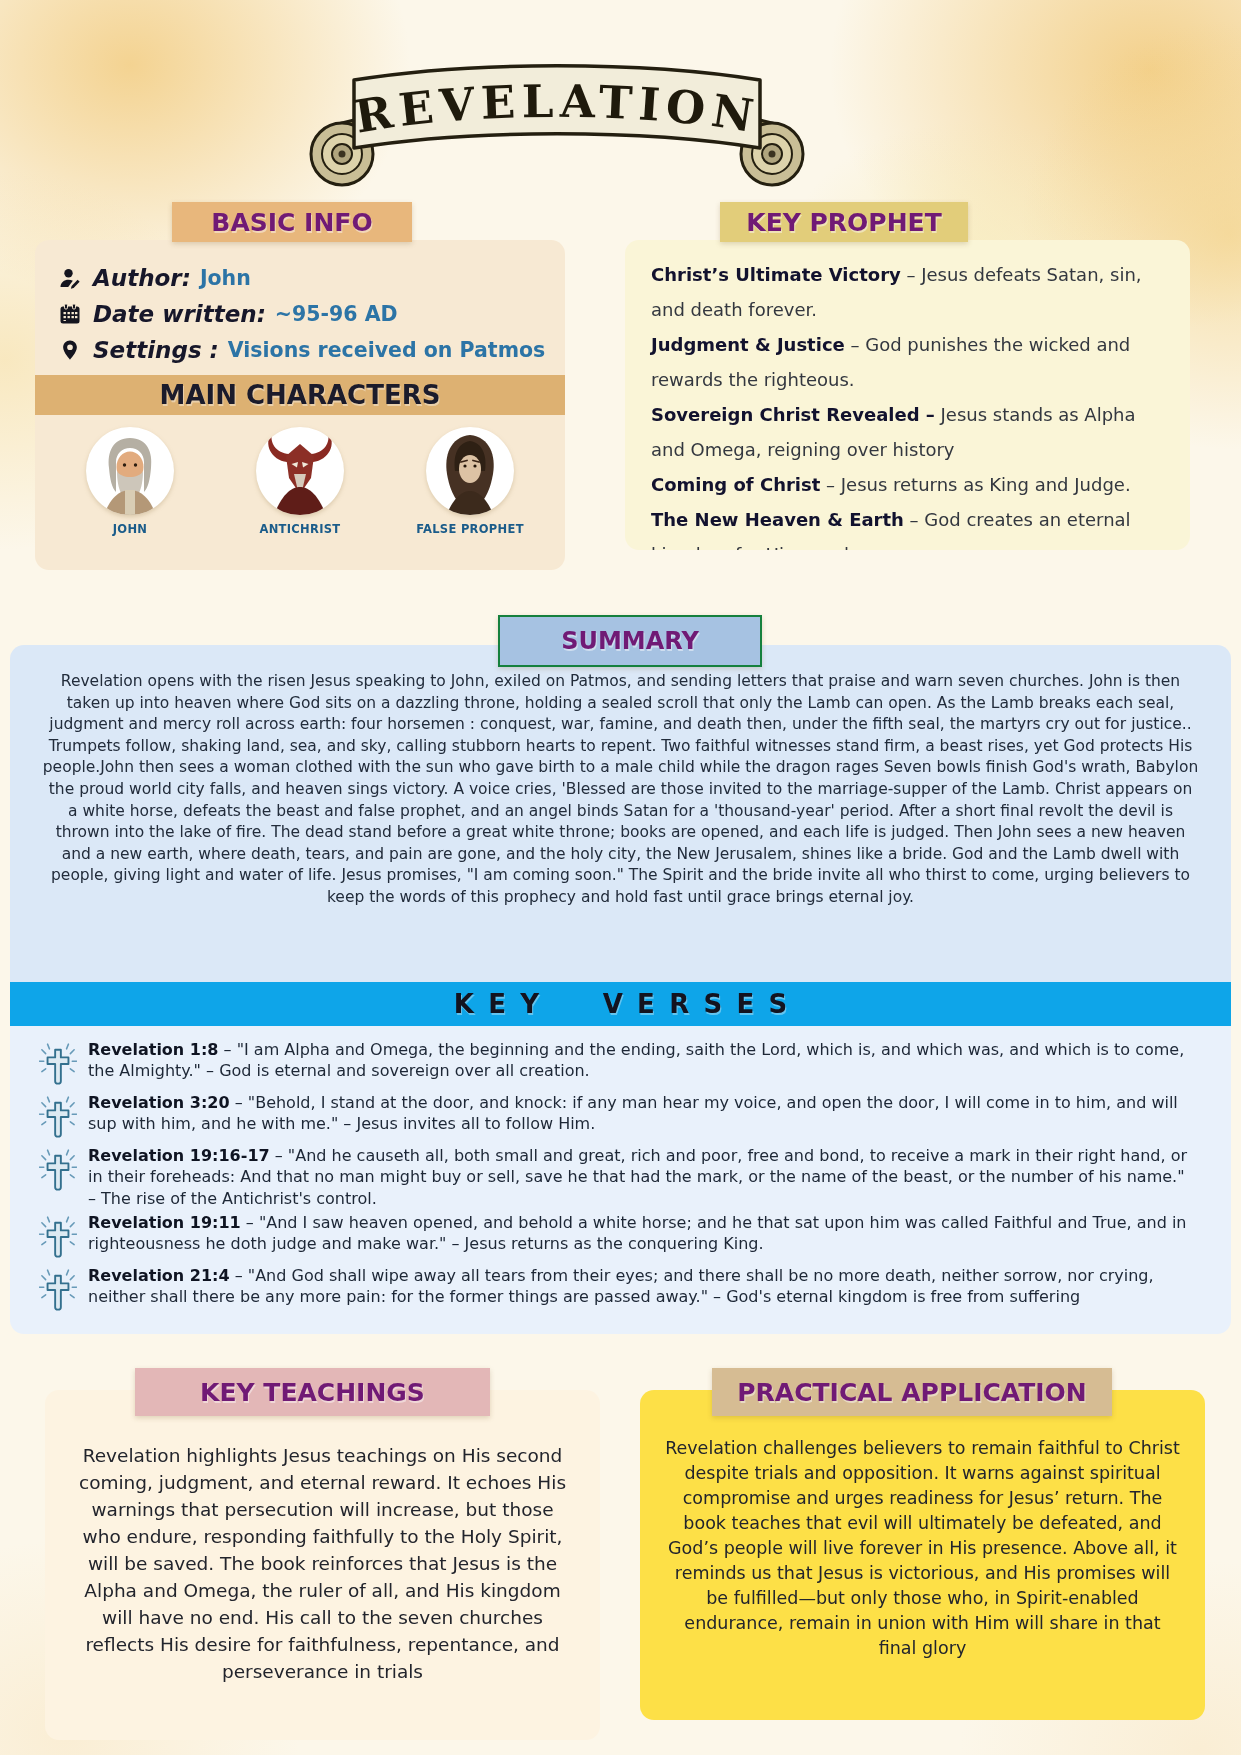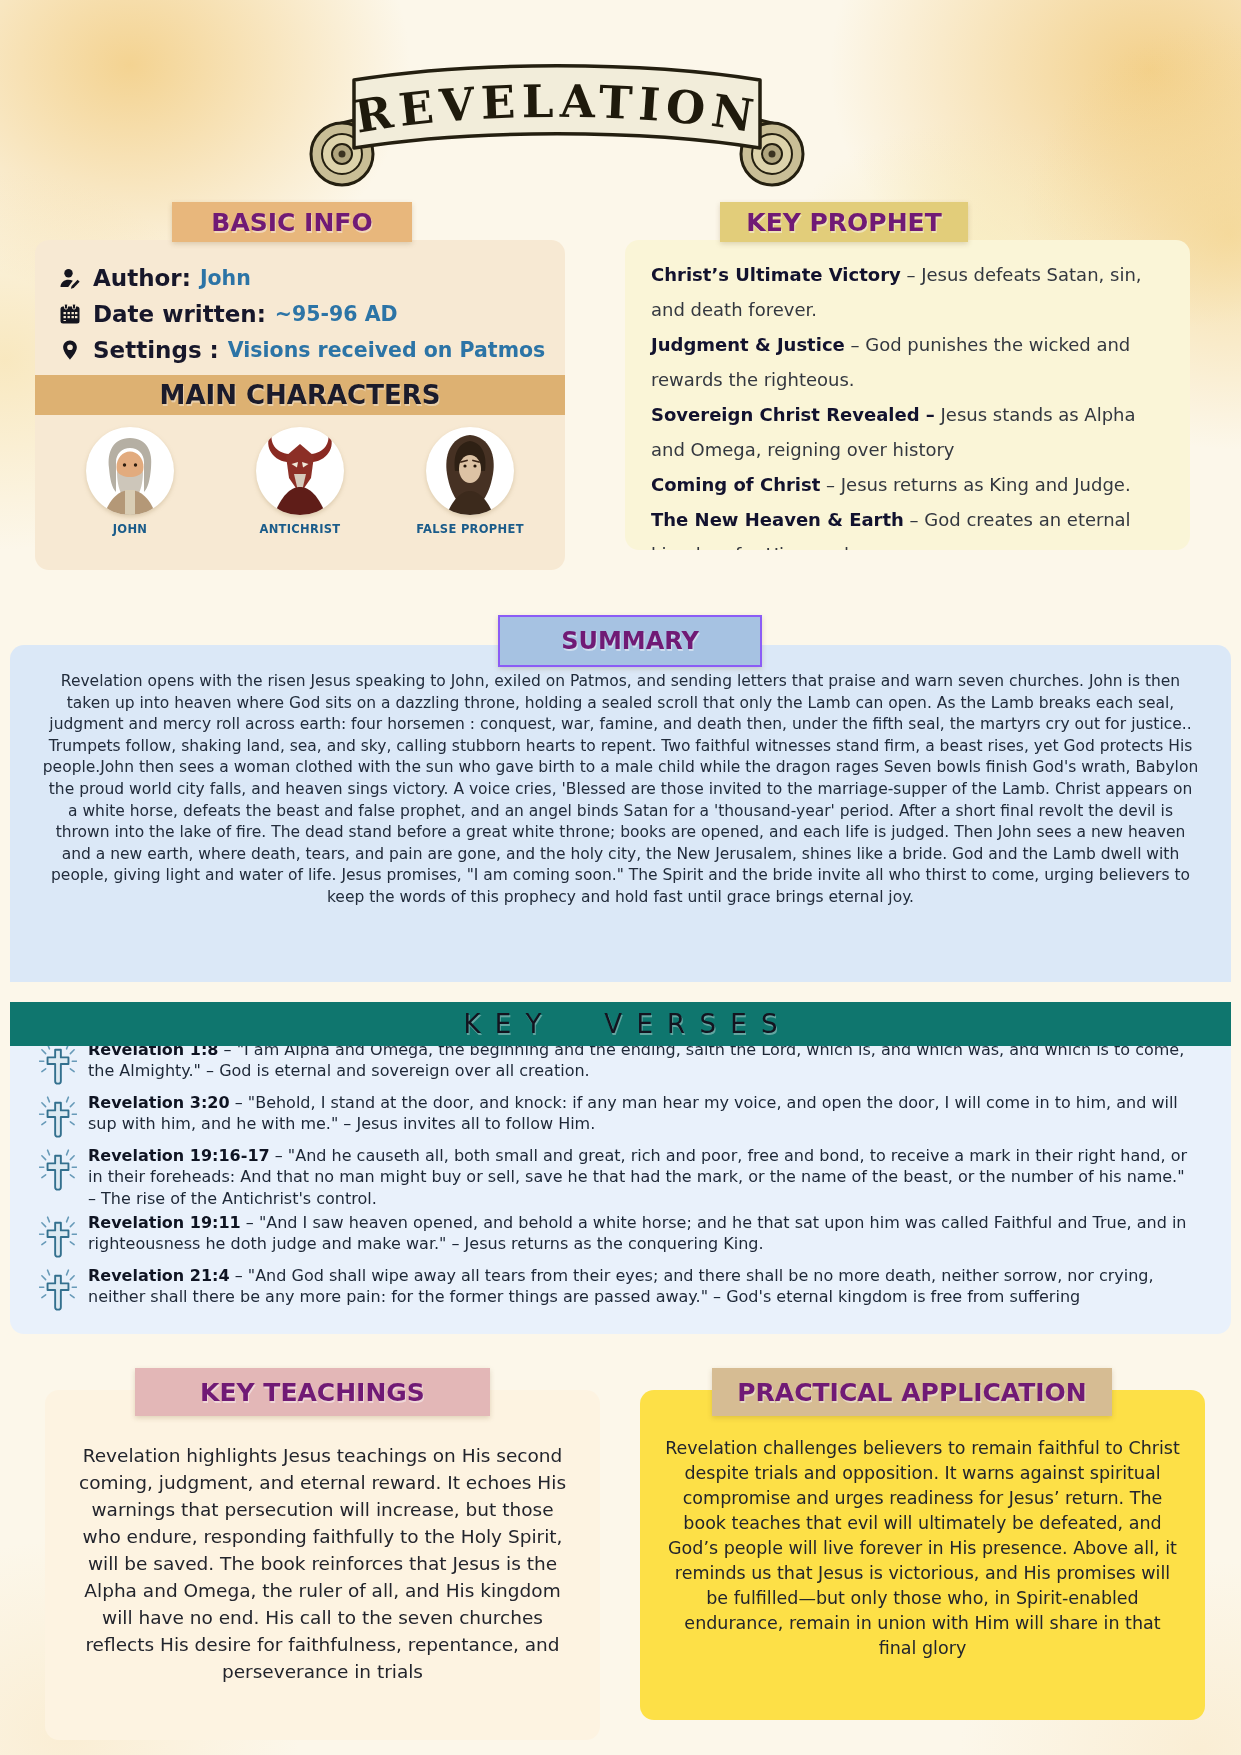--- a/index.html
+++ b/index.html
@@ -15,51 +15,51 @@
   .c6 { left:960px; top:1560px; width:480px; height:380px; background:radial-gradient(closest-side, rgba(247,224,180,.4), rgba(247,224,180,0)); }
   .c7 { left:790px; top:120px; width:360px; height:260px; background:radial-gradient(closest-side, rgba(246,233,170,.5), rgba(246,233,170,0)); }
 
   .banner { position:absolute; left:292px; top:28px; width:530px; height:170px; z-index:3; }
 
   .sec-header { position:absolute; z-index:4; display:flex; align-items:center; justify-content:center;
     font-weight:bold; color:#701a75; text-shadow:1px 2px 0 rgba(255,255,255,.45);
     box-shadow:0 2px 5px rgba(120,90,40,.22); }
   .basic-header    { left:172px;  top:202px;  width:240px; height:40px; background:#e8b77c; font-size:25px; }
   .themes-header   { left:720px;  top:202px;  width:248px; height:40px; background:#e2cd7a; font-size:25px; }
-  .summary-header  { left:498px;  top:615px;  width:264px; height:52px; background:#a6c2e2; border:2px solid #8b5cf6; font-size:24px; }
+  .summary-header  { left:498px;  top:615px;  width:264px; height:52px; background:#a6c2e2; border:2px solid #15803d; font-size:24px; }
   .teach-header    { left:135px;  top:1368px; width:355px; height:48px; background:#e3b7b7; font-size:25px; }
   .practical-header{ left:712px;  top:1368px; width:400px; height:48px; background:#d6bc93; font-size:25px; }
 
   .panel { position:absolute; z-index:1; }
 
   .basic-panel { left:35px; top:240px; width:530px; height:330px; background:#f7e9d3; border-radius:14px; }
   .info-rows { padding:20px 16px 0 22px; }
   .info-row { display:flex; align-items:center; height:36px; }
   .info-icon { width:26px; height:26px; margin-right:10px; flex:0 0 auto; display:flex; align-items:center; justify-content:center; }
-  .info-label { font-weight:bold; font-size:23px; color:#17172a; margin-right:9px; white-space:nowrap; }
+  .info-label { font-weight:bold; font-size:23px; color:#17172a; margin-right:9px; white-space:nowrap;font-style:italic; }
   .info-value { font-weight:bold; font-size:20.5px; color:#2c74a6; white-space:nowrap; }
 
   .chars-band { position:absolute; left:0; top:135px; width:100%; height:40px; background:#ddb172;
     display:flex; align-items:center; justify-content:center; font-weight:bold; font-size:26px; color:#1b1b2b;
     text-shadow:1px 2px 0 rgba(255,255,255,.4); }
   .chars-row { position:absolute; left:0; top:186px; width:100%; display:flex; justify-content:space-around; padding:0 10px; }
   .char { width:122px; display:flex; flex-direction:column; align-items:center; }
   .char svg { width:90px; height:90px; filter:drop-shadow(0 2px 2px rgba(140,110,60,.25)); }
   .char-label { margin-top:6px; font-weight:bold; font-size:11.5px; letter-spacing:.3px; color:#1b5c8a; text-align:center; white-space:nowrap; }
 
   .themes-panel { left:625px; top:240px; width:565px; height:310px; background:#faf5d7; border-radius:14px; padding:17px 26px 0 26px; overflow:hidden; }
   .theme { font-size:18px; line-height:35px; color:#33373f; }
   .theme b { color:#12122e; }
 
   .summary-panel { left:10px; top:645px; width:1221px; height:337px; background:#dbe8f7; border-radius:14px 14px 0 0; padding:26px 32px 0 32px; overflow:hidden; }
   .summary-panel p { font-size:15.5px; line-height:21.6px; text-align:center; color:#222c3b; }
 
-  .verses-band { position:absolute; left:10px; top:982px; width:1221px; height:44px; z-index:2; background:#0f766e;
-    display:flex; align-items:center; justify-content:center; font-weight:normal; font-size:26px; color:#13131f;
-    letter-spacing:.55em; word-spacing:1em; text-indent:.55em; text-shadow:1px 2px 0 rgba(255,255,255,.35);margin-top:20px; }
+  .verses-band { position:absolute; left:10px; top:982px; width:1221px; height:44px; z-index:2; background:#0ea5e9;
+    display:flex; align-items:center; justify-content:center; font-weight:bold; font-size:26px; color:#13131f;
+    letter-spacing:.55em; word-spacing:1em; text-indent:.55em; text-shadow:1px 2px 0 rgba(255,255,255,.35); }
 
   .verses-area { left:10px; top:1026px; width:1221px; min-height:300px; background:#e9f1fb; border-radius:0 0 14px 14px; padding:13px 34px 16px 26px; }
   .verse { display:flex; align-items:flex-start; margin-bottom:3px; }
   .verse .cross { flex:0 0 44px; margin:2px 8px 0 0; display:flex; justify-content:center; }
   .verse p { font-size:16px; line-height:21.3px; color:#1d2736; }
   .verse b { color:#0f1422; }
 
   .teach-panel { left:45px; top:1390px; width:555px; height:350px; background:#fdf3e1; border-radius:14px; padding:52px 26px 0 26px; overflow:hidden; }
   .teach-panel p { font-size:18.5px; line-height:27px; text-align:center; color:#22242c; }
   .practical-panel { left:640px; top:1390px; width:565px; height:330px; background:#fde047; border-radius:14px; padding:46px 24px 0 24px; overflow:hidden; }

